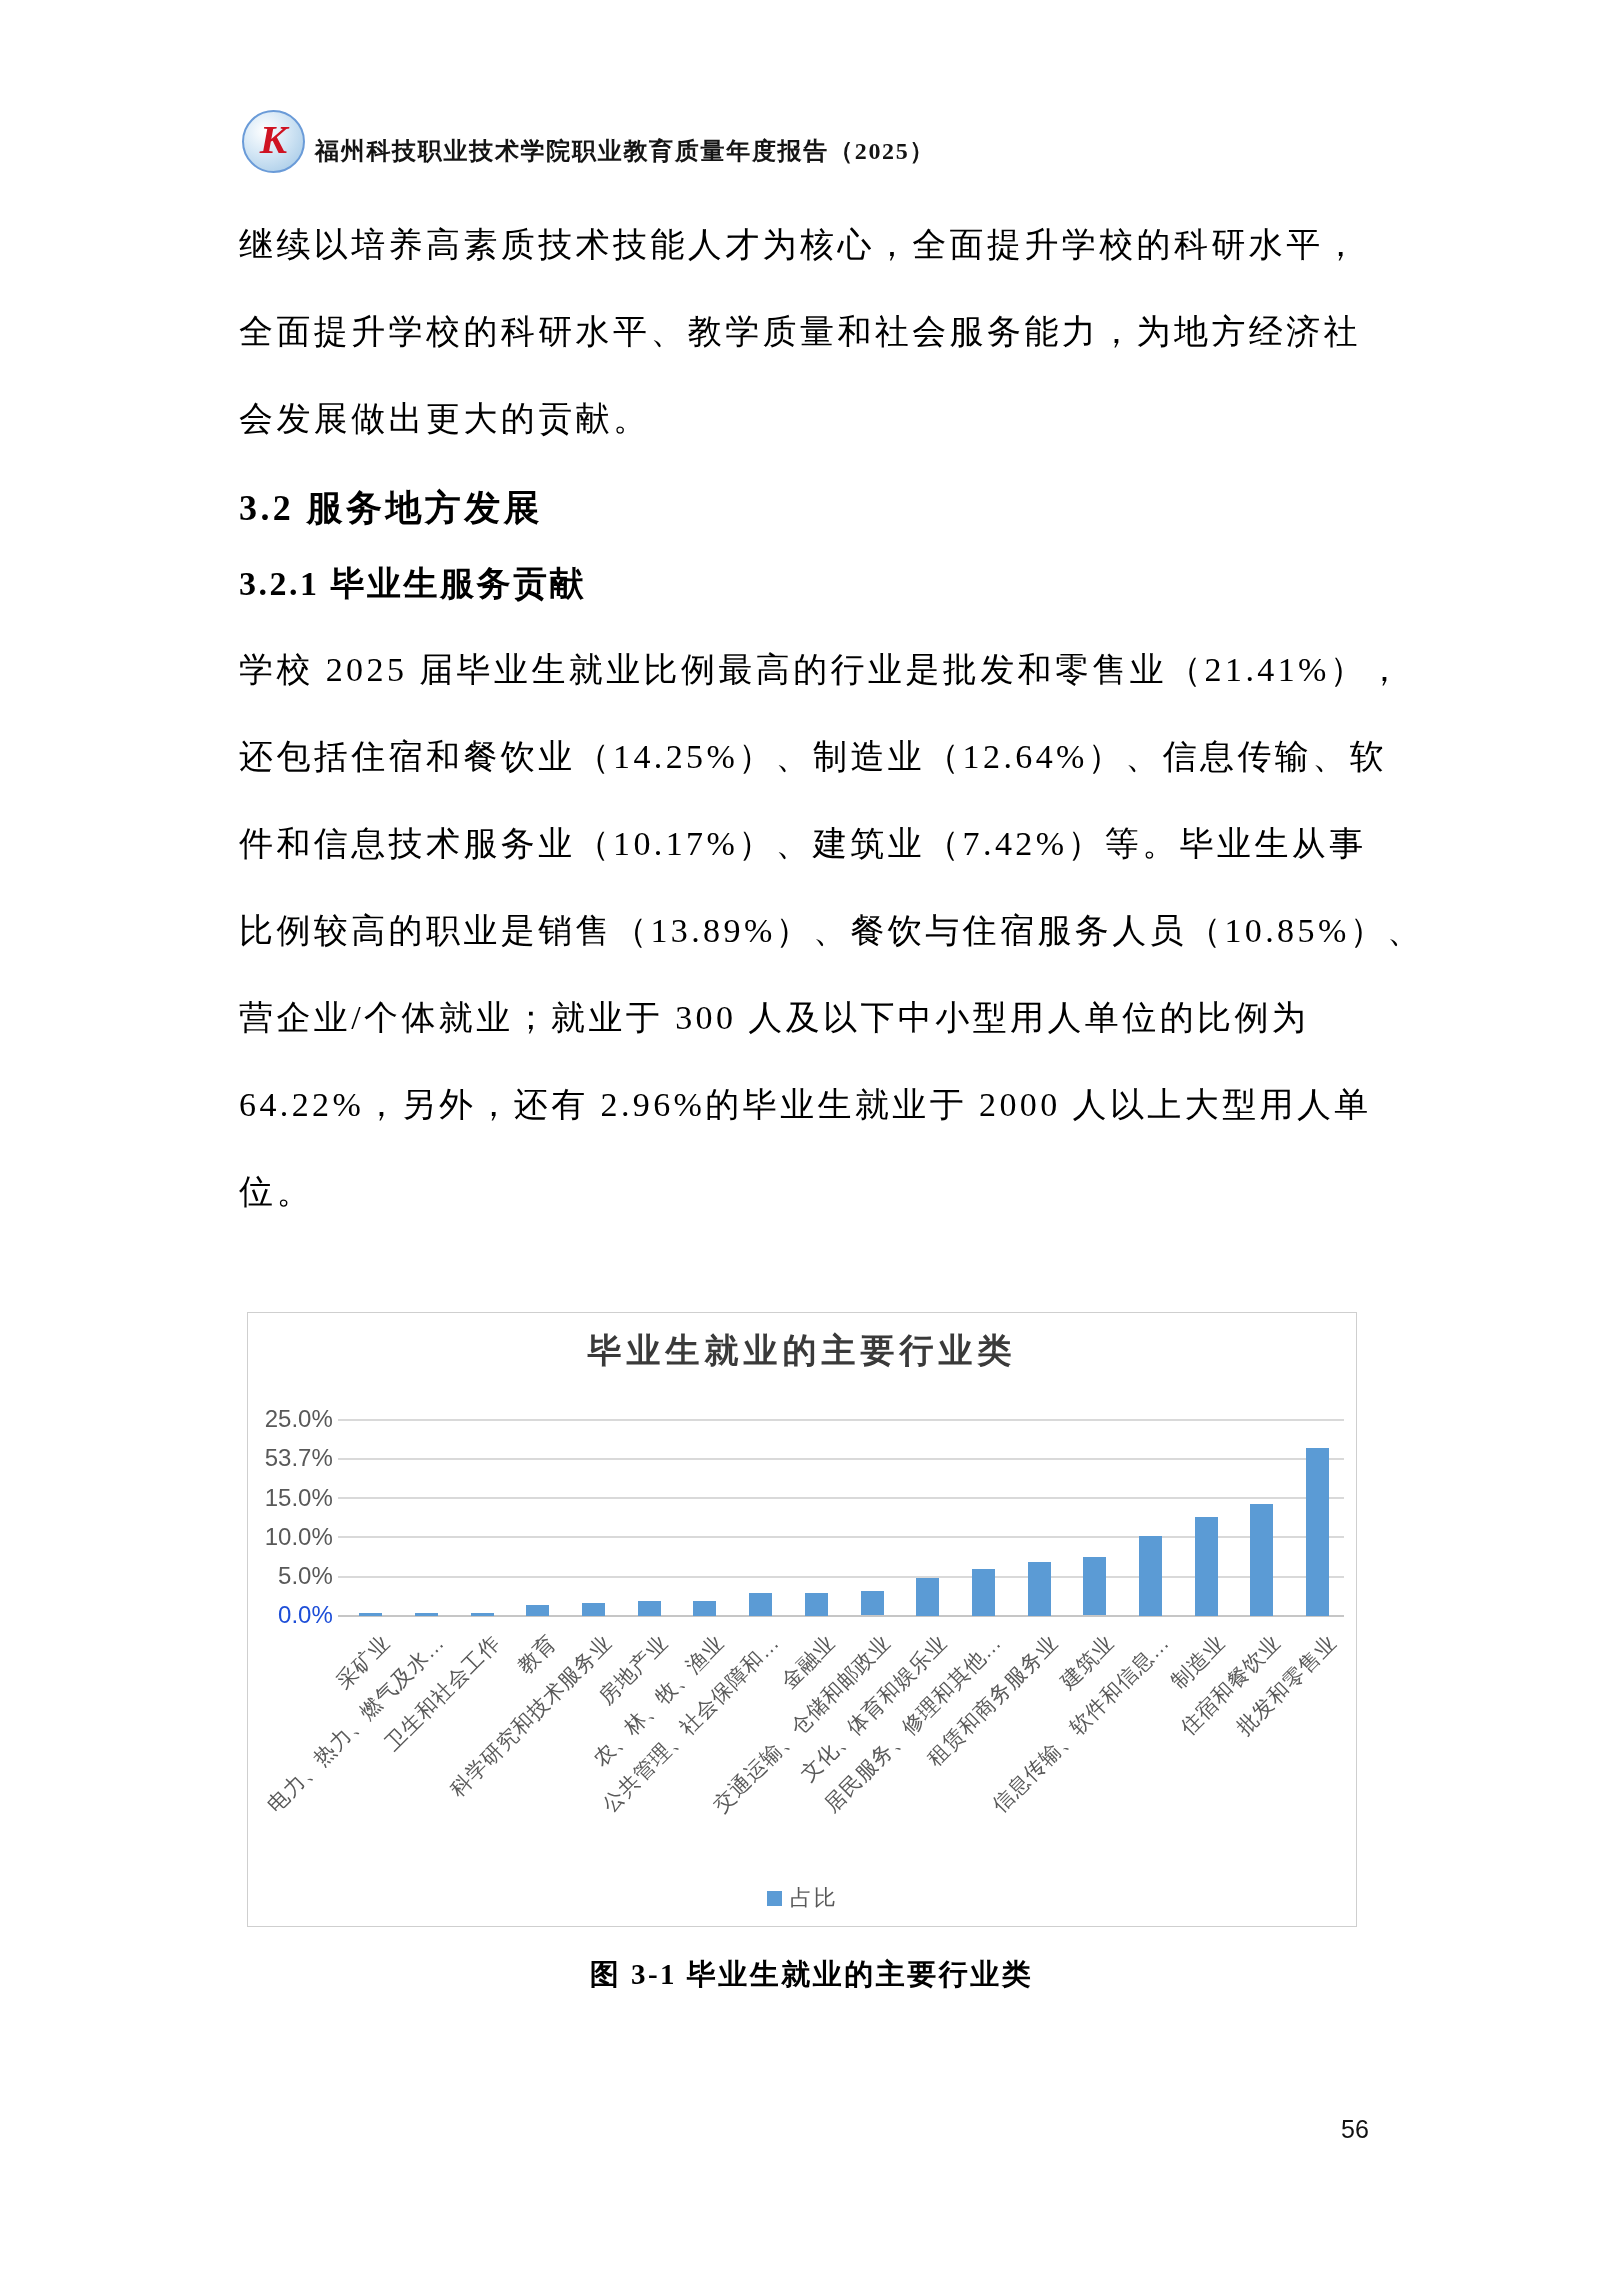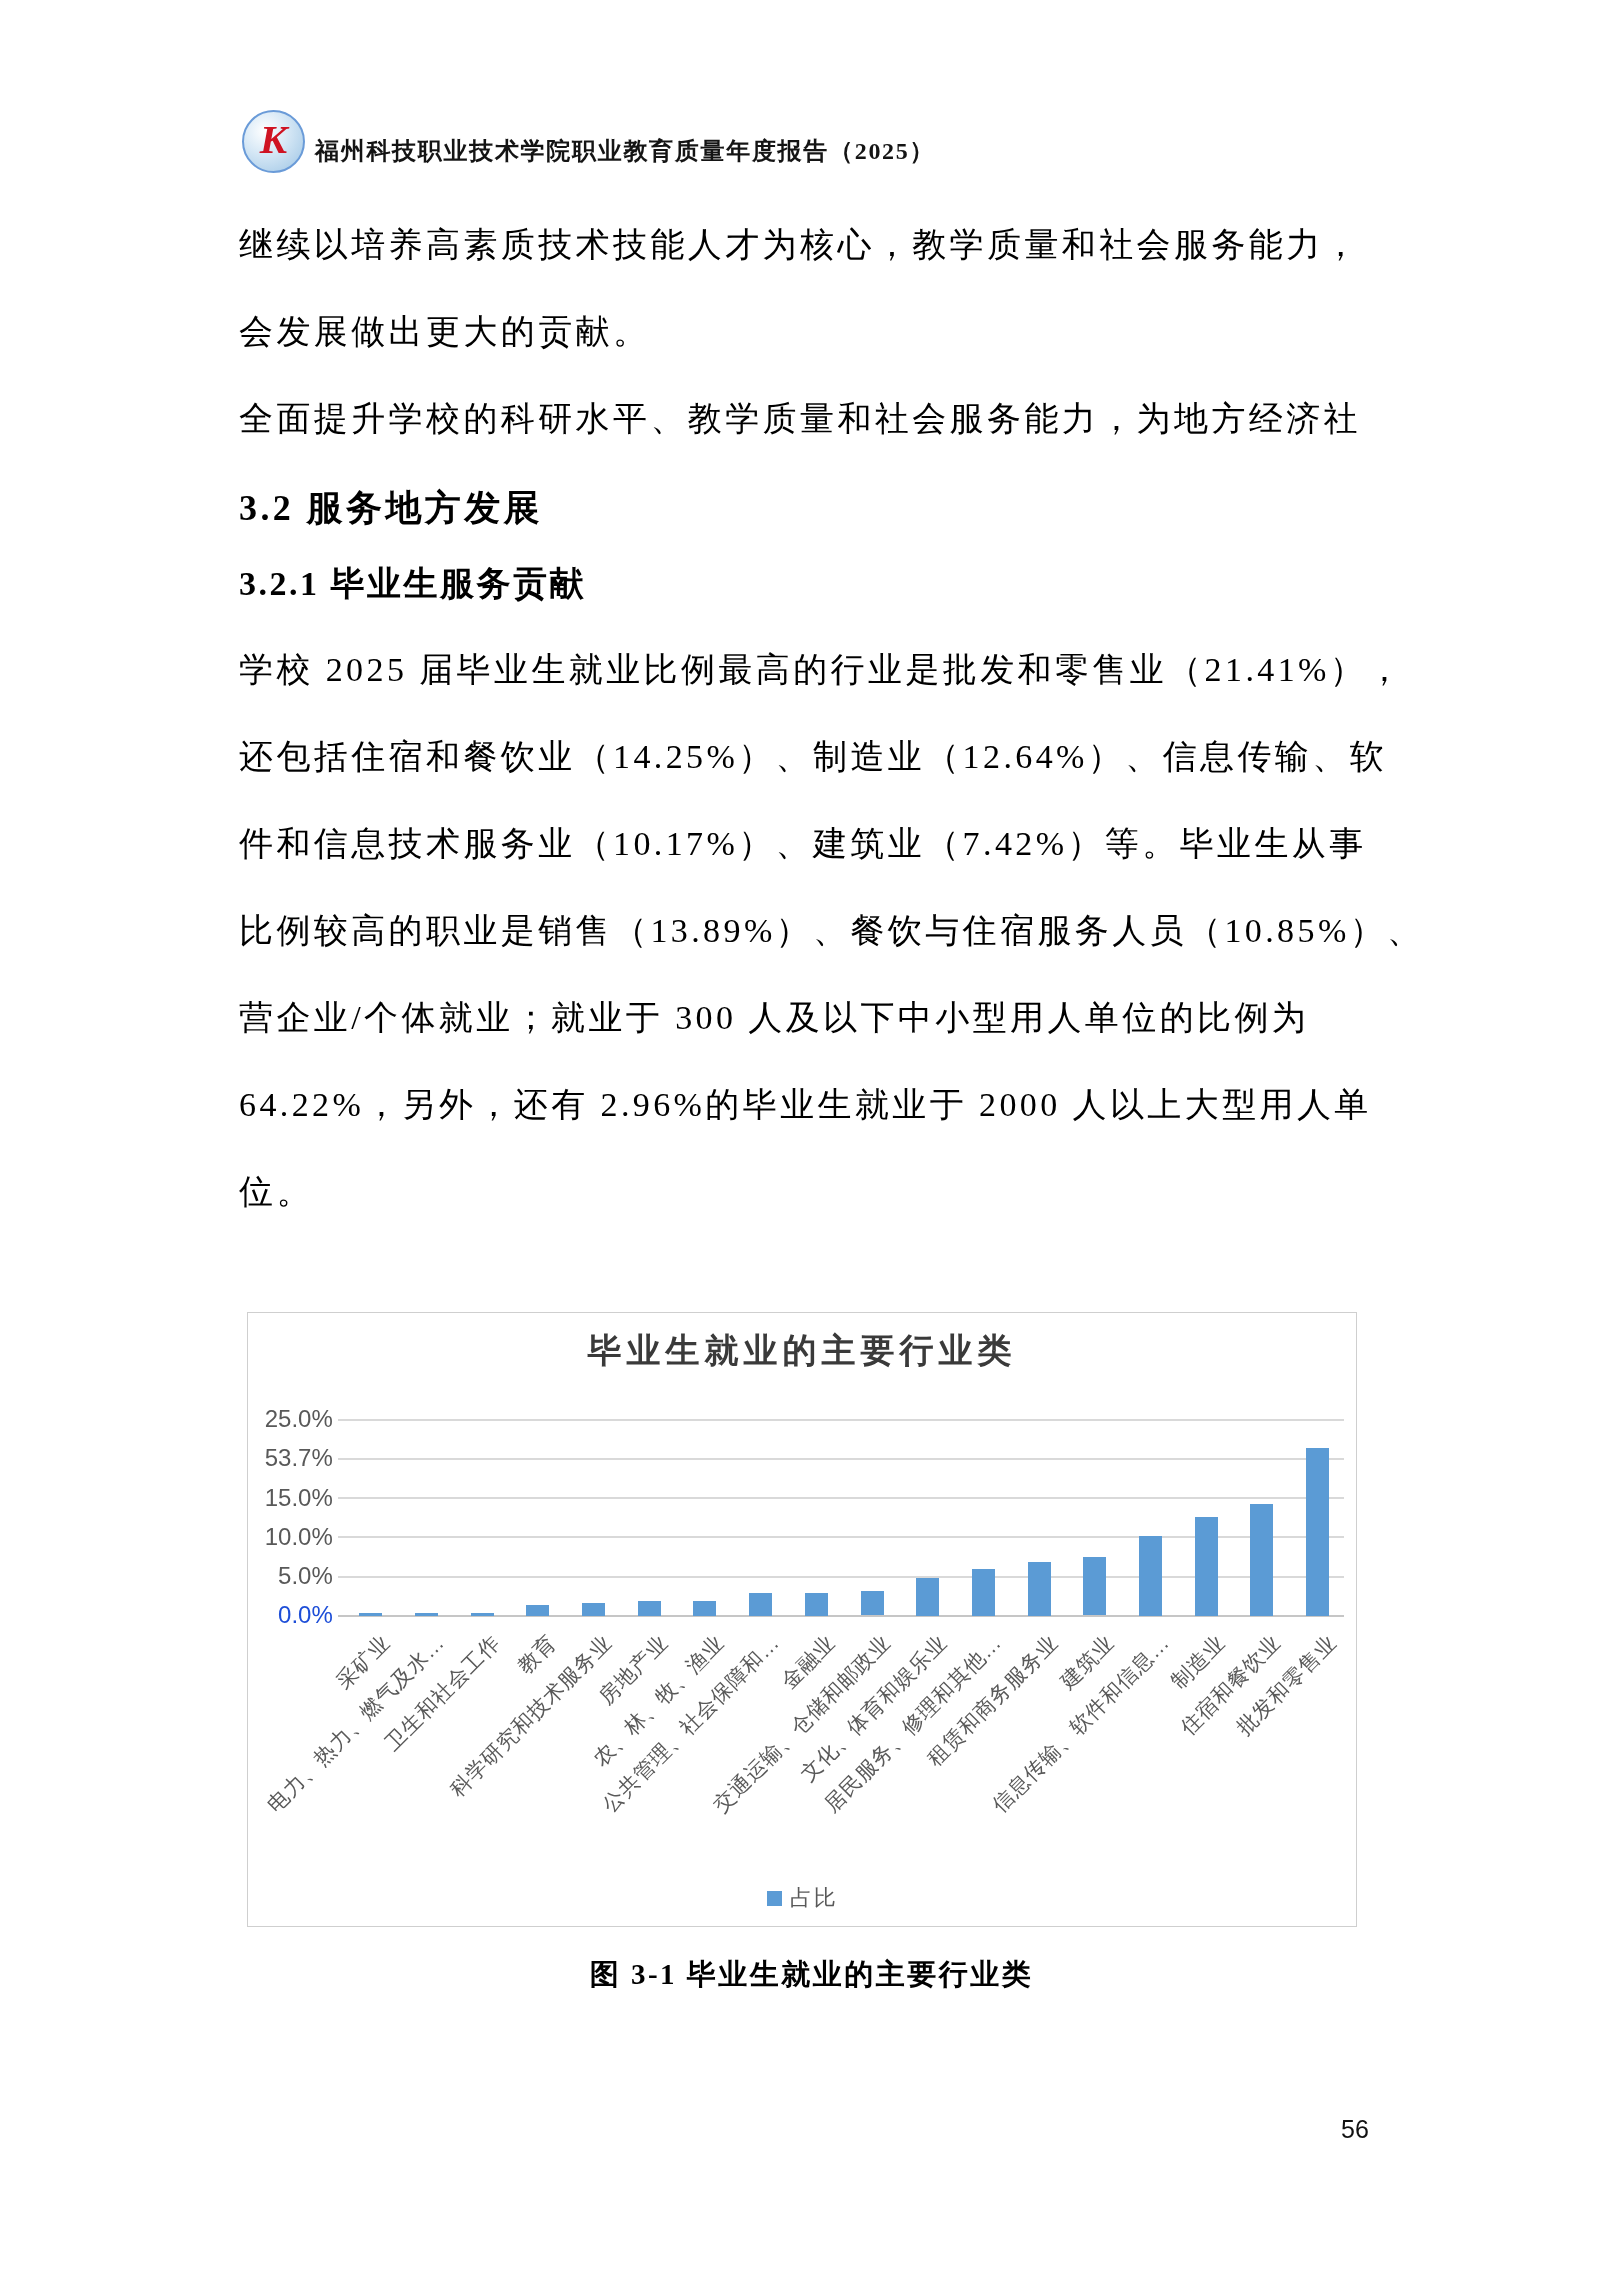--- a/index.html
+++ b/index.html
@@ -78,23 +78,23 @@
 <body>
 
 <div class="page">
 
   <div class="hdr-logo">
     <span class="k">K</span>
   </div>
   <div class="hdr-title">福州科技职业技术学院职业教育质量年度报告（2025）</div>
 
   <div class="para" style="top:201px">
-    <div class="body-line">继续以培养高素质技术技能人才为核心，教学质量和社会服务能力，</div>
+    <div class="body-line">继续以培养高素质技术技能人才为核心，全面提升学校的科研水平，</div>
+    <div class="body-line">全面提升学校的科研水平、教学质量和社会服务能力，为地方经济社</div>
     <div class="body-line">会发展做出更大的贡献。</div>
-    <div class="body-line">全面提升学校的科研水平、教学质量和社会服务能力，为地方经济社</div>
   </div>
 
   <div class="h-sec">3.2 服务地方发展</div>
   <div class="h-sub">3.2.1 毕业生服务贡献</div>
 
   <div class="para" style="top:626px">
     <div class="body-line">学校 2025 届毕业生就业比例最高的行业是批发和零售业（21.41%），</div>
     <div class="body-line">还包括住宿和餐饮业（14.25%）、制造业（12.64%）、信息传输、软</div>
     <div class="body-line">件和信息技术服务业（10.17%）、建筑业（7.42%）等。毕业生从事</div>
     <div class="body-line">比例较高的职业是销售（13.89%）、餐饮与住宿服务人员（10.85%）、</div>

